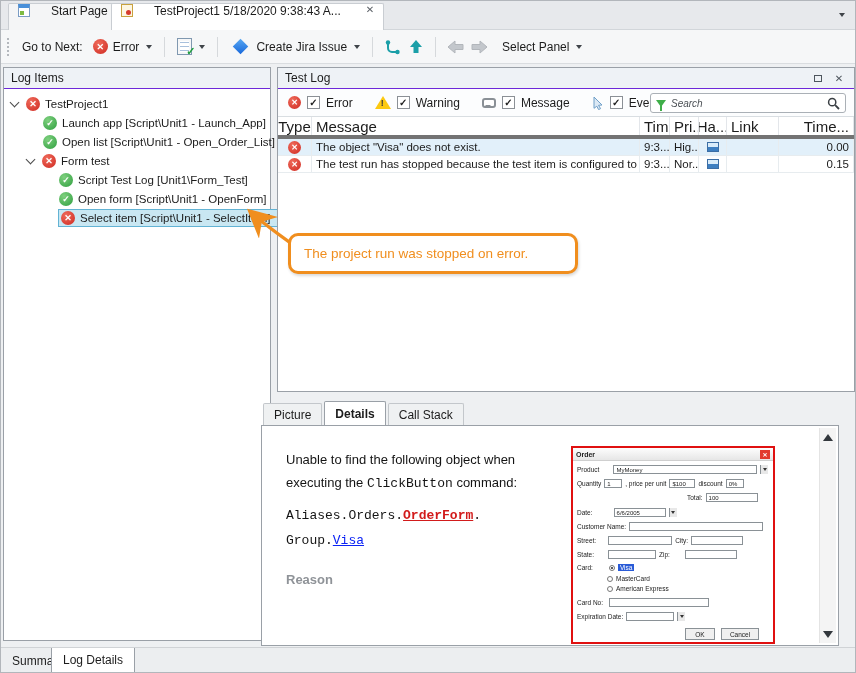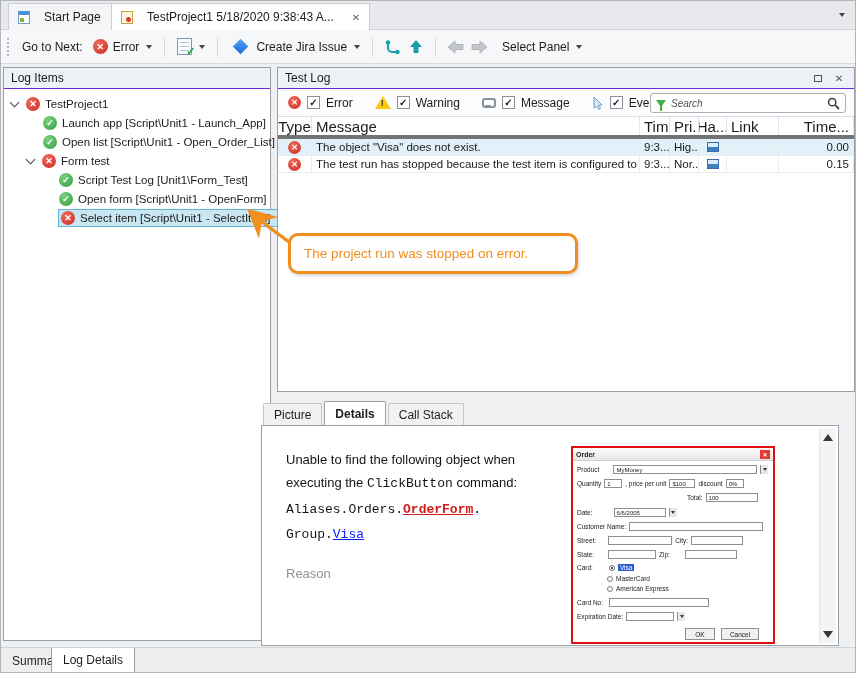--- a/index.html
+++ b/index.html
@@ -1,21 +1,21 @@
 <!DOCTYPE html>
 <html><head>
 <meta charset="utf-8">
 <style>
   *{margin:0;padding:0;box-sizing:border-box}
   body{background:#fff;font-family:"Liberation Sans",sans-serif}
   .app{position:relative;width:856px;height:673px;background:#eef0f2;border:1px solid #b2b6bb;overflow:hidden;font-size:12px;color:#1c1c1c}
 
   
   .doctabs{position:absolute;left:0;top:0;right:0;height:29px;background:#e7e9ec;border-bottom:1px solid #d2d6da}
-  .doctab{position:absolute;top:2px;height:27px;display:flex;align-items:center;gap:14px;padding:0 9px;background:#f4f5f6;border:1px solid #c9cdd2;border-bottom:none;border-radius:2px 2px 0 0;cursor:default}
+  .doctab{position:absolute;top:2px;height:27px;display:flex;gap:21px;padding:0 9px;background:#f4f5f6;border:1px solid #c9cdd2;border-bottom:none;border-radius:2px 2px 0 0;cursor:default}
   .doctab.active{background:#fff;z-index:2}
   .tab-close{color:#5a5f66;font-size:10px;margin-left:4px}
   .tab-close::before{content:"✕"}
   .ic-startpage{width:12px;height:13px;background:#fff;border:1px solid #7a9cc4;border-top:4px solid #4a90d9;position:relative}
   .ic-startpage::after{content:"";position:absolute;left:1px;bottom:1px;width:4px;height:4px;background:#7ebb42}
   .ic-testlog{width:12px;height:13px;background:#fdf6e2;border:1px solid #c9a23e;position:relative}
   .ic-testlog::after{content:"";position:absolute;right:1px;bottom:1px;width:5px;height:5px;border-radius:50%;background:#d63a2c}
   .tabbar-caret{position:absolute;right:10px;top:12px}
 
   
@@ -91,24 +91,24 @@
 
   
   .panel-det{position:absolute;left:260px;top:400px;width:578px;height:245px}
   .dtabs{position:relative;height:24px;display:flex;align-items:flex-end;padding-left:2px}
   .dtab{height:22px;display:flex;align-items:center;padding:0 10px;background:#eff1f2;border:1px solid #c3c7cb;border-bottom:none;margin-right:2px;border-radius:2px 2px 0 0;color:#1c1c1c;cursor:default}
   .dtab.active{background:#fff;height:24px;border-color:#9aa0a7;font-weight:700;position:relative;z-index:2}
   .dbody{position:absolute;left:0;top:24px;right:0;bottom:0;background:#fff;border:1px solid #9aa0a7;overflow:hidden}
   .dtext{position:absolute;left:24px;top:22px;width:255px;font-size:13px;line-height:23px;color:#141414}
   .mono{font-family:"Liberation Mono",monospace}
   .objline{font-family:"Liberation Mono",monospace;line-height:25px}
-  .objblock{margin-top:2px}
+  .objblock{margin-top:8px}
   .errname{color:#d21b1b;font-weight:700;text-decoration:underline}
   .linkname{color:#0b23f5;text-decoration:underline;cursor:pointer}
-  .reason-h{margin-top:15px;color:#8f9398;font-weight:400;font-size:13px}
+  .reason-h{margin-top:15px;color:#8f9398;font-weight:700;font-size:13px}
   .reason-t{margin-top:8px}
 
   
   .vscroll{position:absolute;top:2px;right:2px;bottom:2px;width:17px;background:#f4f4f4;border-left:1px solid #e4e4e4}
   .vs-up,.vs-dn{position:absolute;left:0;width:16px;height:18px;display:flex;align-items:center;justify-content:center;cursor:default}
   .vs-up{top:0}.vs-dn{bottom:0}
   .tri-up{width:0;height:0;border-left:5px solid transparent;border-right:5px solid transparent;border-bottom:7px solid #33383d}
   .tri-dn{width:0;height:0;border-left:5px solid transparent;border-right:5px solid transparent;border-top:7px solid #33383d}
 
   

